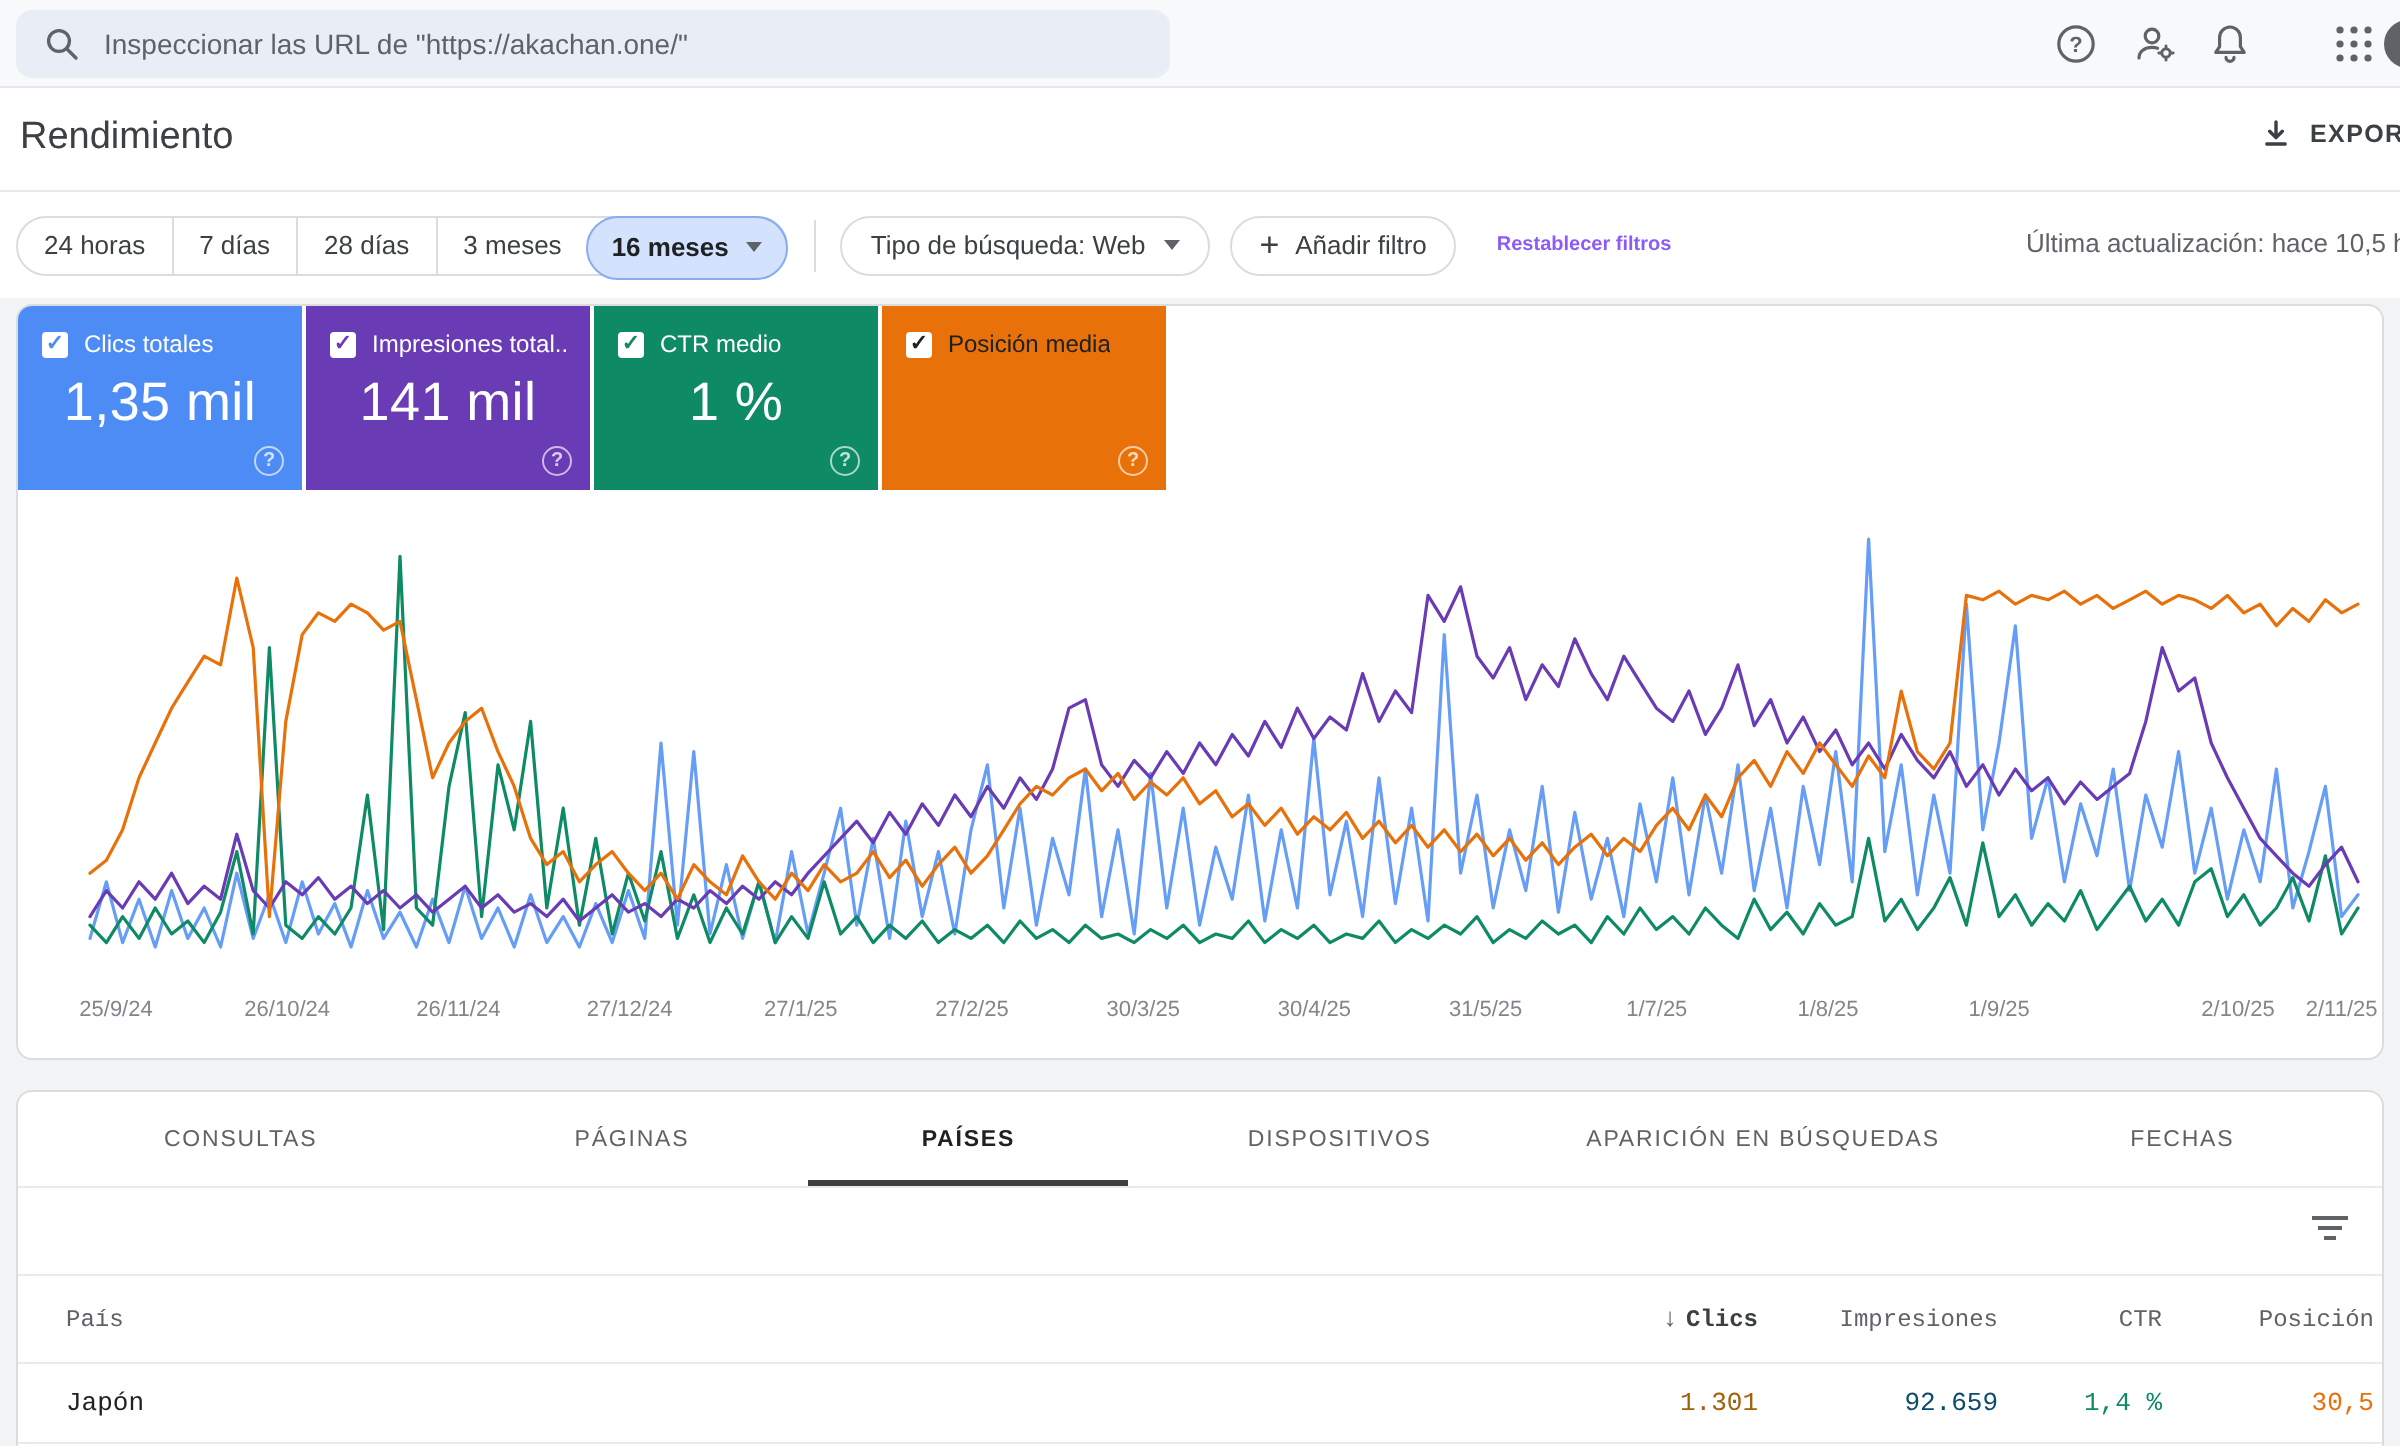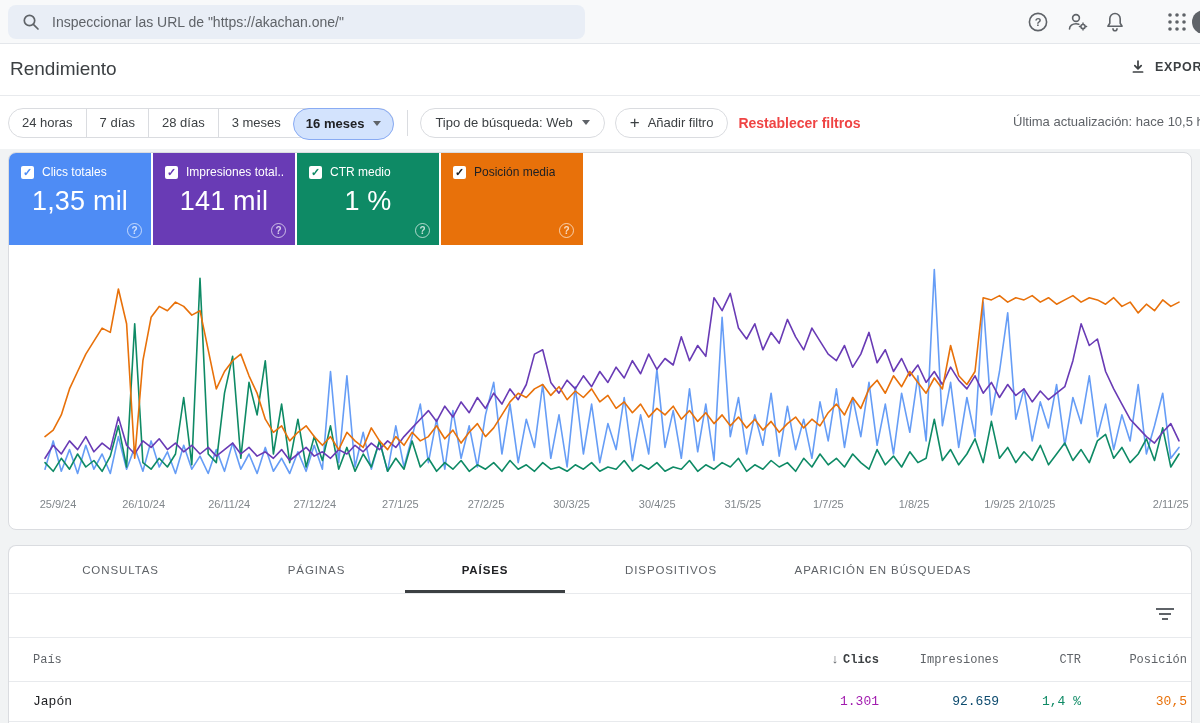--- a/index.html
+++ b/index.html
@@ -31,21 +31,21 @@
   .range-group { display:inline-flex; height:30px; border:1px solid #dadce0; border-radius:16px; background:#fff; }
   .seg { padding:0 13px; line-height:28px; font-size:13px; color:#3c4043; border-right:1px solid #dadce0; cursor:pointer; white-space:nowrap; }
   .seg-selected { display:flex; align-items:center; margin:-1px; padding:0 12px; height:32px;
     background:#d3e3fd; border:1px solid #89abf3; border-radius:16px; font-size:13px; font-weight:bold; color:#202124; cursor:pointer; }
   .caret { width:0; height:0; border-left:4px solid transparent; border-right:4px solid transparent;
     border-top:5px solid #5f6368; margin-left:9px; }
   .v-divider { width:1px; height:26px; background:#dadce0; margin:0 12px 0 13px; }
   .chip { height:30px; display:inline-flex; align-items:center; padding:0 14px; margin-right:10px;
     border:1px solid #dadce0; border-radius:16px; background:#fff; font-size:13px; color:#3c4043; cursor:pointer; white-space:nowrap; }
   .plus-glyph { font-size:17px; color:#3c4043; margin-right:8px; line-height:1; }
-  .reset-link { font-size:14px; font-weight:bold; color:#ef4444; cursor:pointer; white-space:nowrap; }
+  .reset-link { margin-left:10px; font-size:10px; font-weight:bold; color:#8b5cf6; cursor:pointer; white-space:nowrap; }
   .last-update { position:absolute; left:1013px; top:18px; font-size:13px; color:#5f6368; white-space:nowrap; }
 
   
   .content { position:relative; height:574px; background:#f1f3f4; padding:3px 8px 0; }
 
   .chart-card { height:378px; background:#fff; border:1px solid #dadce0; border-radius:8px; overflow:hidden; }
   .metric-cards { display:flex; gap:2px; }
   .metric-card { width:142px; height:92px; padding:12px 12px 8px; position:relative; cursor:pointer; }
   .metric-top { display:flex; align-items:center; gap:8px; font-size:12px; }
   .checkbox { width:13px; height:13px; background:#fff; border-radius:2px; flex:0 0 auto;
@@ -216,33 +216,34 @@
           <span style="left: 220.2px;">26/11/24</span>
           <span style="left: 305.8px;">27/12/24</span>
           <span style="left: 391.4px;">27/1/25</span>
           <span style="left: 477px;">27/2/25</span>
           <span style="left: 562.6px;">30/3/25</span>
           <span style="left: 648.2px;">30/4/25</span>
           <span style="left: 733.8px;">31/5/25</span>
           <span style="left: 819.4px;">1/7/25</span>
           <span style="left: 905px;">1/8/25</span>
           <span style="left: 990.6px;">1/9/25</span>
-          <span style="left: 1028px;">2/10/25</span>
+          <span style="left: 1110px;">2/10/25</span>
           <span style="left: 1161.8px;">2/11/25</span>
         </div>
     </div>
   </div>
 
   <div class="table-card">
     <div class="tabs">
       <div class="tab">CONSULTAS</div>
       <div class="tab">PÁGINAS</div>
       <div class="tab active">PAÍSES</div>
       <div class="tab">DISPOSITIVOS</div>
       <div class="tab">APARICIÓN EN BÚSQUEDAS</div>
+      <div class="tab">FECHAS</div>
     </div>
     <div class="table-toolbar">
       <span class="filter-icon">
         <i class="fi-1"></i>
           <i class="fi-2"></i>
           <i class="fi-3"></i>
       </span>
     </div>
     <div class="thead">
       <span class="col-country">País</span>
@@ -251,19 +252,19 @@
           <span class="sort-arrow">↓</span>
           <span>Clics</span>
         </span>
       </span>
       <span class="col-impr">Impresiones</span>
       <span class="col-ctr">CTR</span>
       <span class="col-pos">Posición</span>
     </div>
     <div class="trow">
       <span class="col-country row-country">Japón</span>
-      <span class="col-clics" style="color: #a21caf;">1.301</span>
+      <span class="col-clics" style="color: #a16207;">1.301</span>
       <span class="col-impr" style="color: #0c4a6e;">92.659</span>
       <span class="col-ctr" style="color: rgb(14, 138, 101);">1,4 %</span>
       <span class="col-pos" style="color: rgb(232, 113, 10);">30,5</span>
     </div>
   </div>
 </div>
 
 </body></html>

